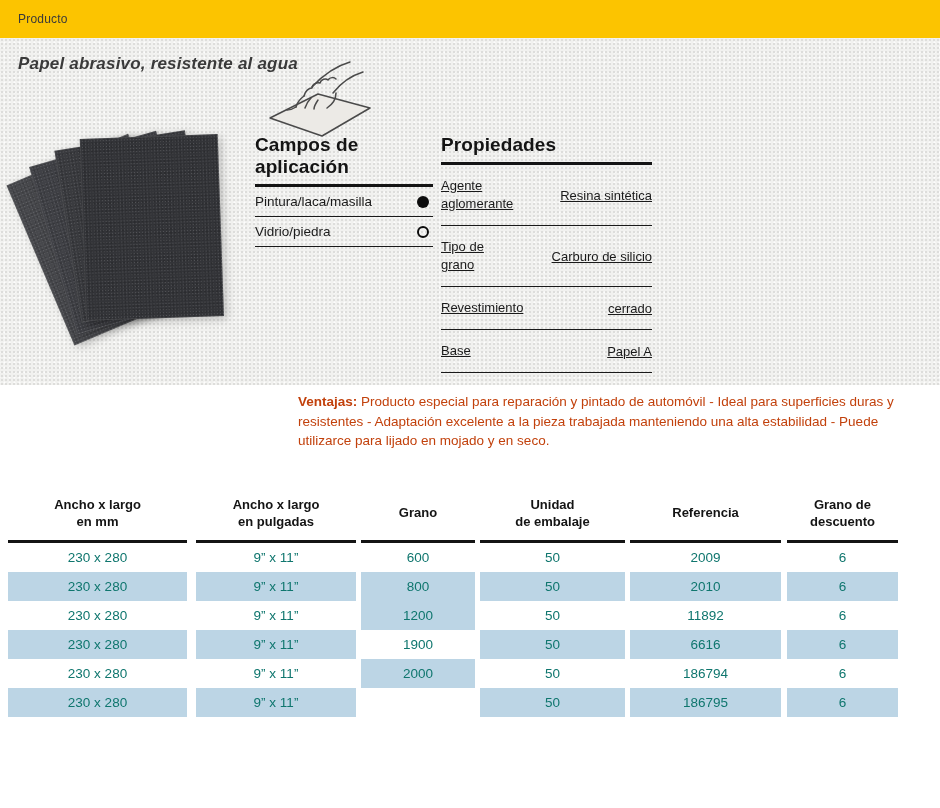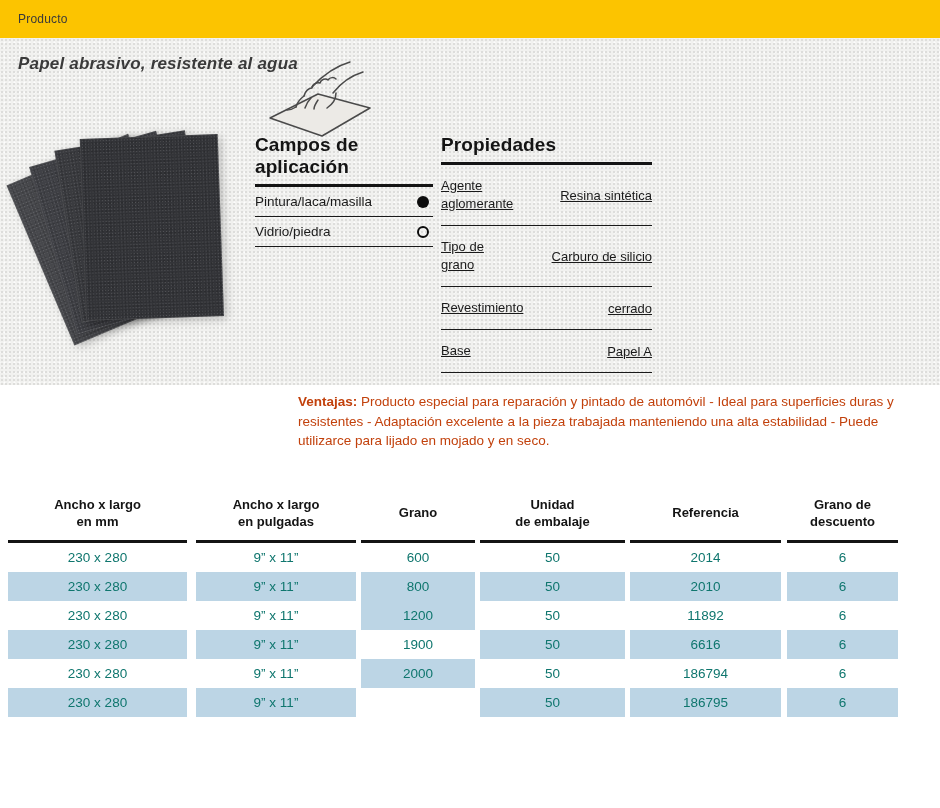--- a/index.html
+++ b/index.html
@@ -227,21 +227,21 @@
         <div class="hdr">Unidad<br>de embalaje</div>
         <div class="cell">50</div>
         <div class="cell hl">50</div>
         <div class="cell">50</div>
         <div class="cell hl">50</div>
         <div class="cell">50</div>
         <div class="cell hl">50</div>
       </div>
     <div class="col col-4">
         <div class="hdr">Referencia</div>
-        <div class="cell">2014</div>
+        <div class="cell">2009</div>
         <div class="cell hl">2010</div>
         <div class="cell">11892</div>
         <div class="cell hl">6616</div>
         <div class="cell">186794</div>
         <div class="cell hl">186795</div>
       </div>
     <div class="col col-5">
         <div class="hdr">Grano de<br>descuento</div>
         <div class="cell">6</div>
         <div class="cell hl">6</div>

